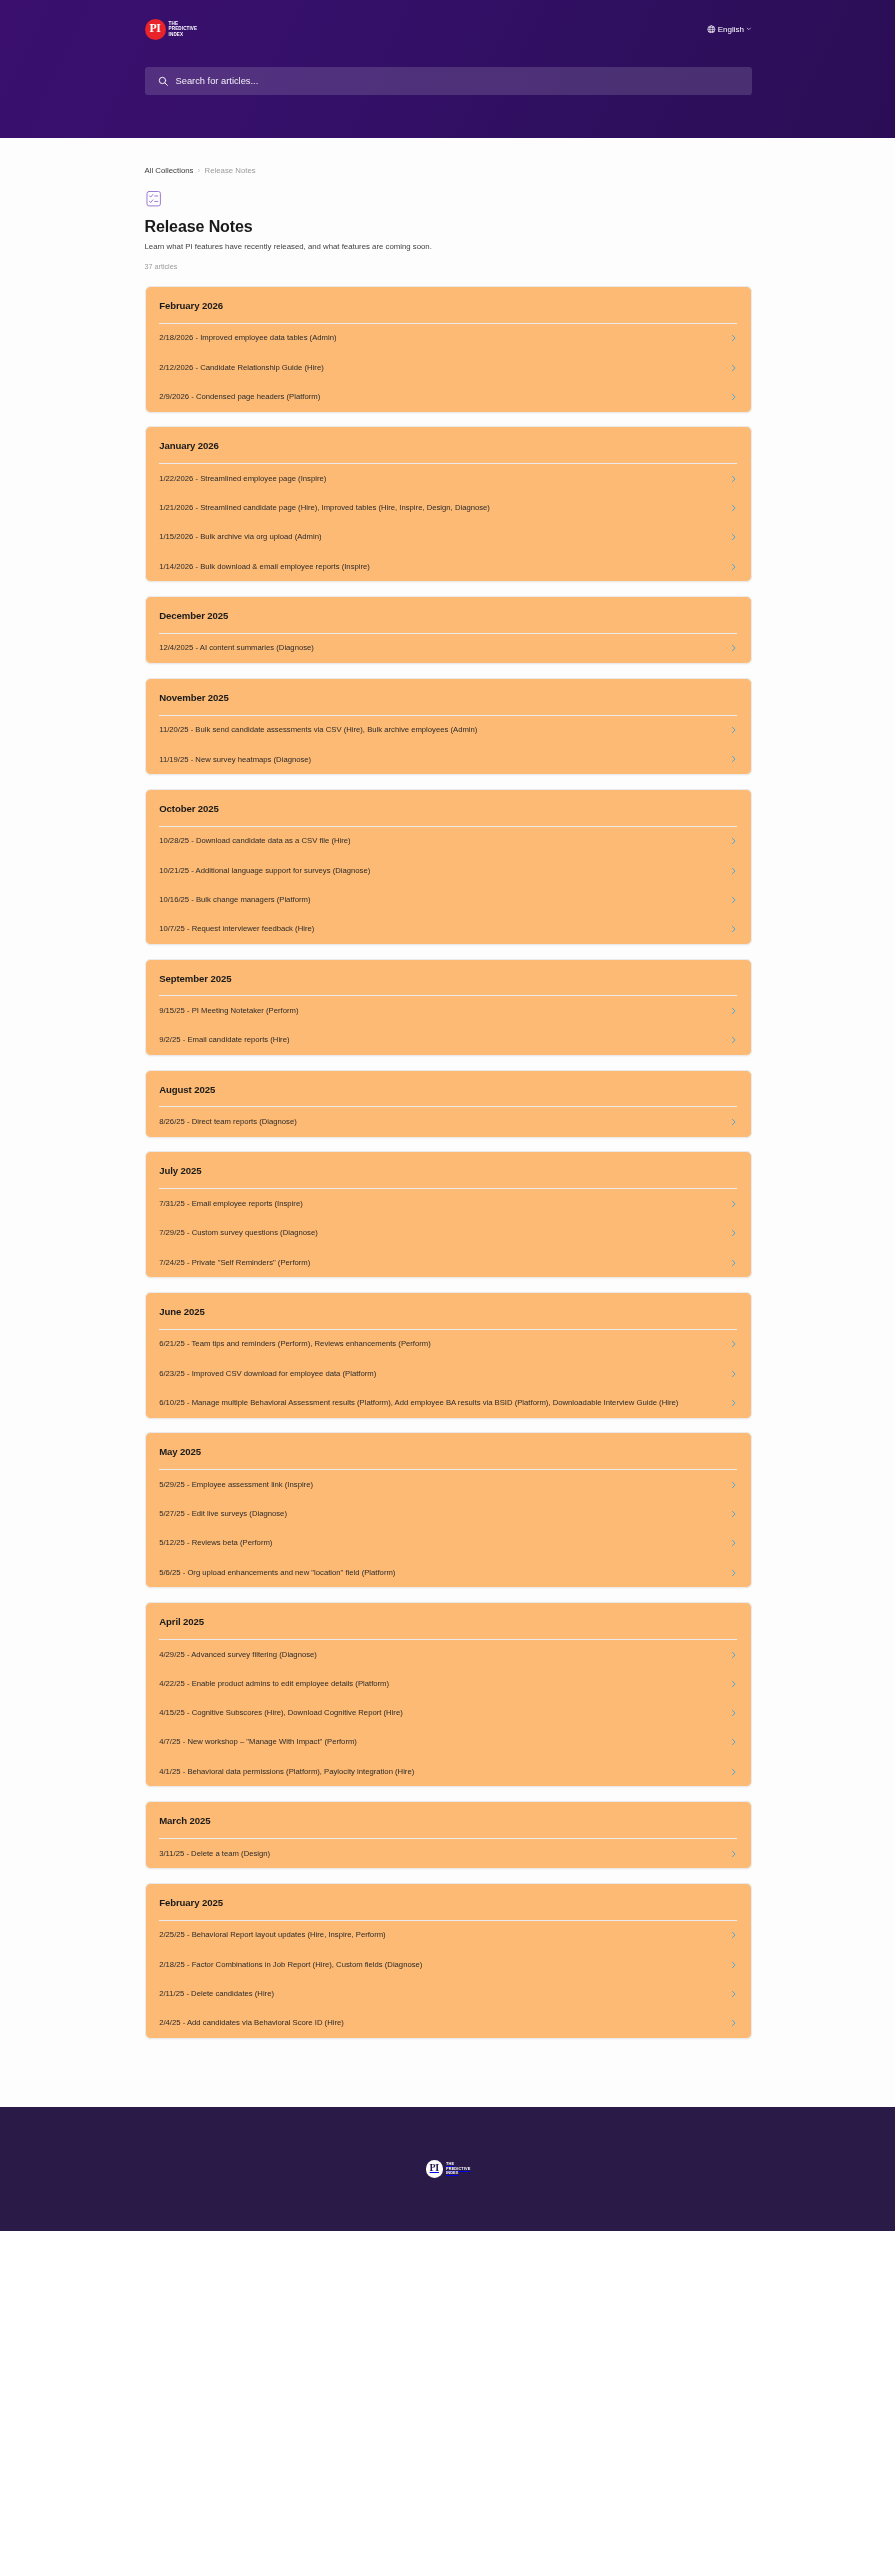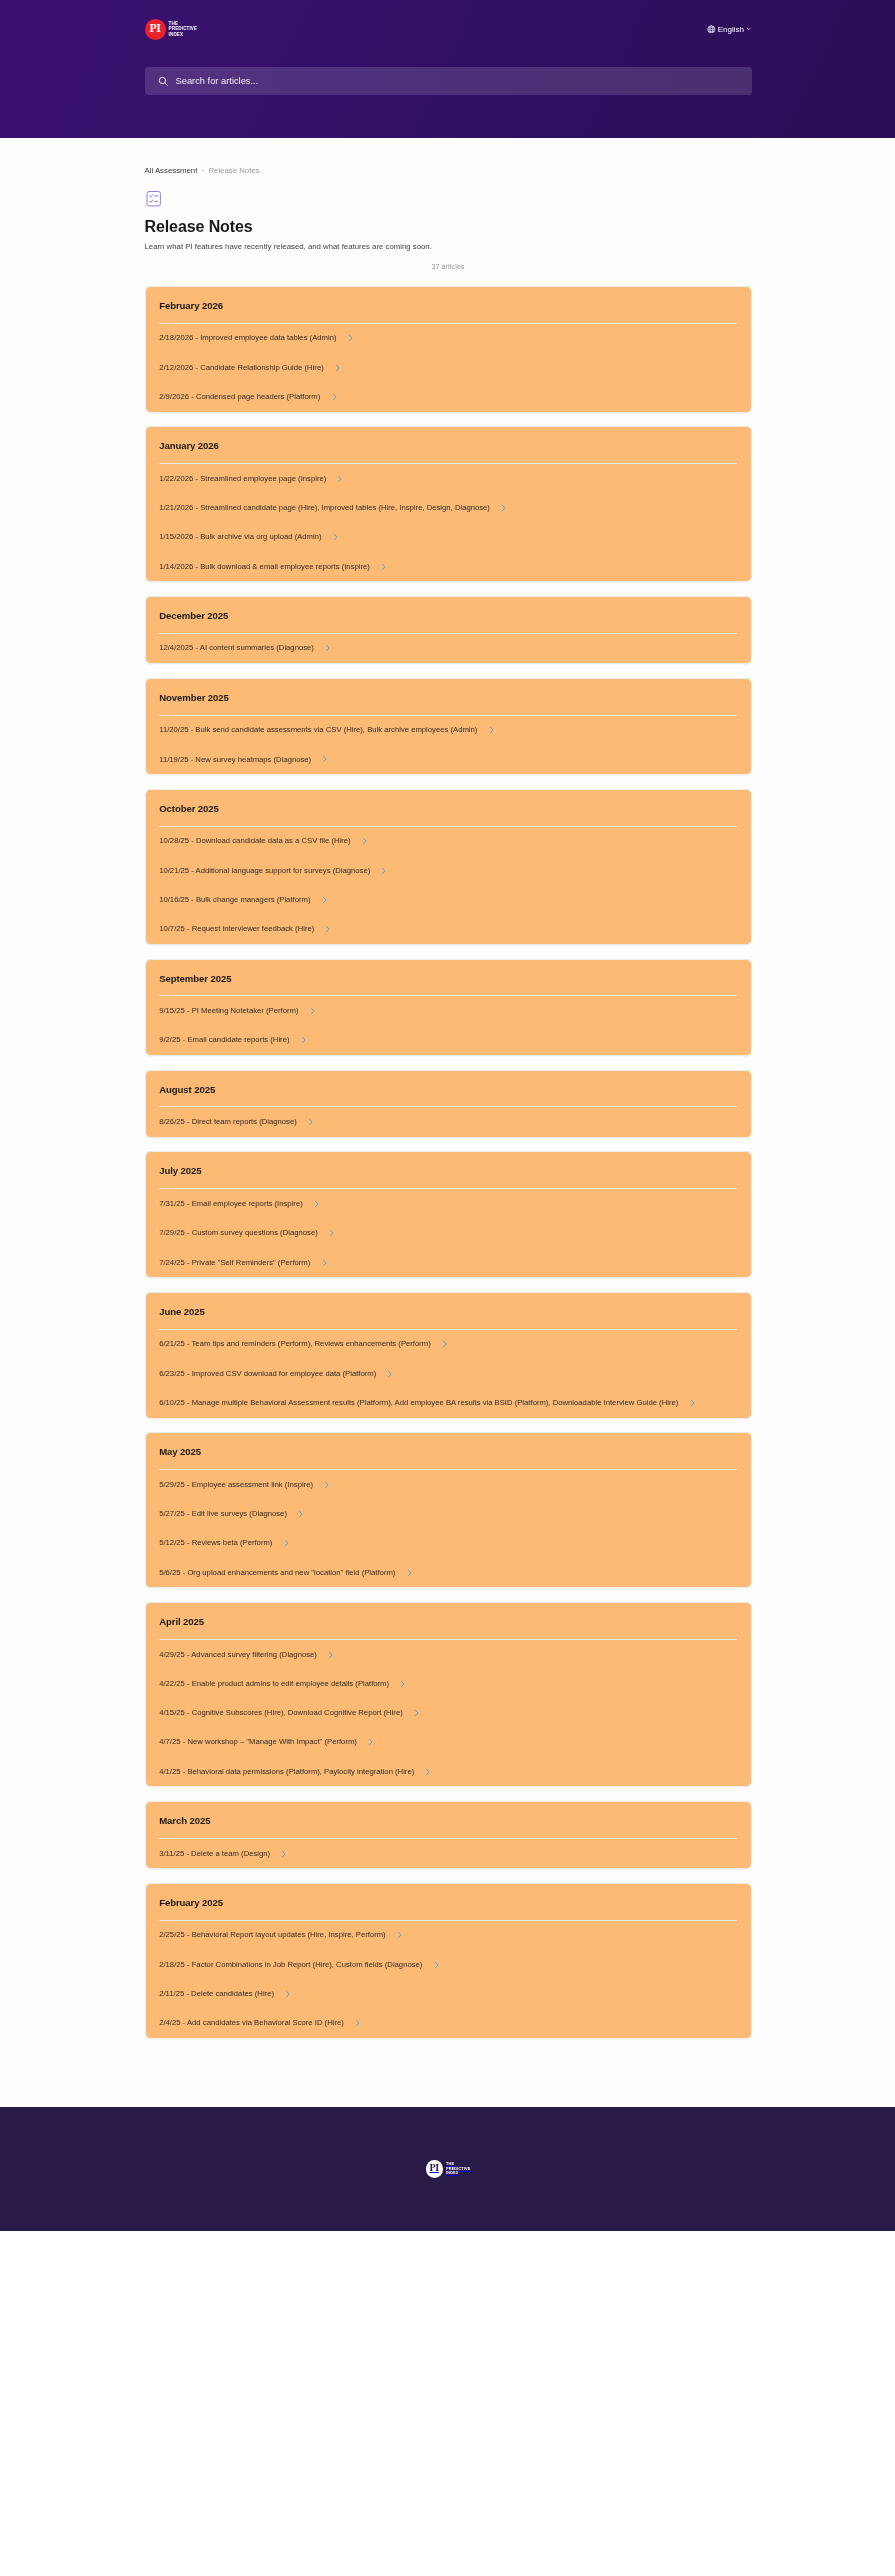--- a/index.html
+++ b/index.html
@@ -138,21 +138,20 @@
   .coll-desc {
     margin-top: 5px;
     font-size: 7.8px;
     color: #3f3f3f;
     line-height: 1.5;
   }
   .coll-count {
     margin-top: 10px;
     font-size: 7.2px;
     color: #9a9a9a;
-    text-align: center;
   }
 
   .sections { margin-top: 14.3px; display: flex; flex-direction: column; gap: 13.7px; }
 
   .month-card {
     background: #fdba74;
     border: 0.6px solid #ebebeb;
     border-radius: 5.6px;
     box-shadow: 0 0.6px 1.2px rgba(0,0,0,0.035);
     padding: 0 13.7px;
@@ -161,20 +160,21 @@
     font-size: 9.6px;
     font-weight: bold;
     color: #1a1a1a;
     padding: 13px 0 11.8px 0;
     letter-spacing: -0.1px;
   }
   .month-rows { border-top: 0.6px solid #ececec; }
   .article-row {
     display: flex;
     align-items: center;
+    justify-content: space-between;
     gap: 11.2px;
     padding: 8.7px 0 8.7px 0;
     min-height: 29px;
     cursor: pointer;
     text-decoration: none;
   }
   .article-row + .article-row { border-top: none; }
   .article-title {
     font-size: 7.7px;
     color: #2b2b2b;
@@ -239,21 +239,21 @@
       <input class="search-input" type="text" placeholder="Search for articles..." style="">
     </div>
 
   </div>
 </div>
 
 <div class="main">
   <div class="main-inner">
 
     <div class="breadcrumb">
-      <a class="crumb-root" href="#">All Assessment</a>
+      <a class="crumb-root" href="#">All Collections</a>
       <span class="crumb-sep">›</span>
       <span class="crumb-current">Release Notes</span>
     </div>
 
     <div class="collection-head">
       <svg class="coll-icon" viewBox="0 0 28 28" fill="none" stroke="#9b7bd4" stroke-width="1.6" stroke-linecap="round" stroke-linejoin="round">
         <rect x="3.2" y="2.4" width="21.6" height="23.2" rx="3.2"></rect>
         <polyline points="7.2,9.4 9.2,11.4 12.6,7.2"></polyline>
         <line x1="15.6" y1="9.6" x2="20.6" y2="9.6"></line>
         <polyline points="7.2,18.2 9.2,20.2 12.6,16"></polyline>

